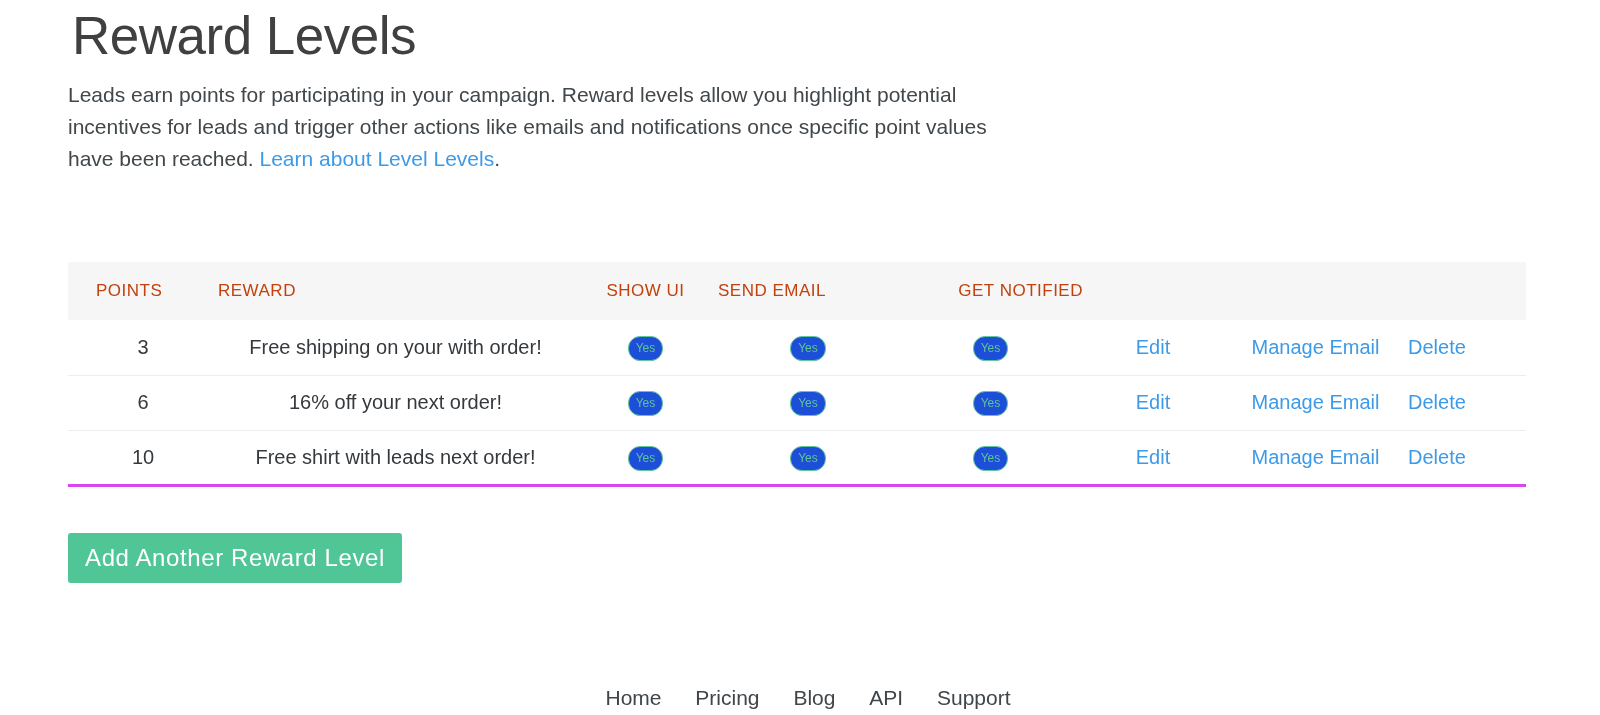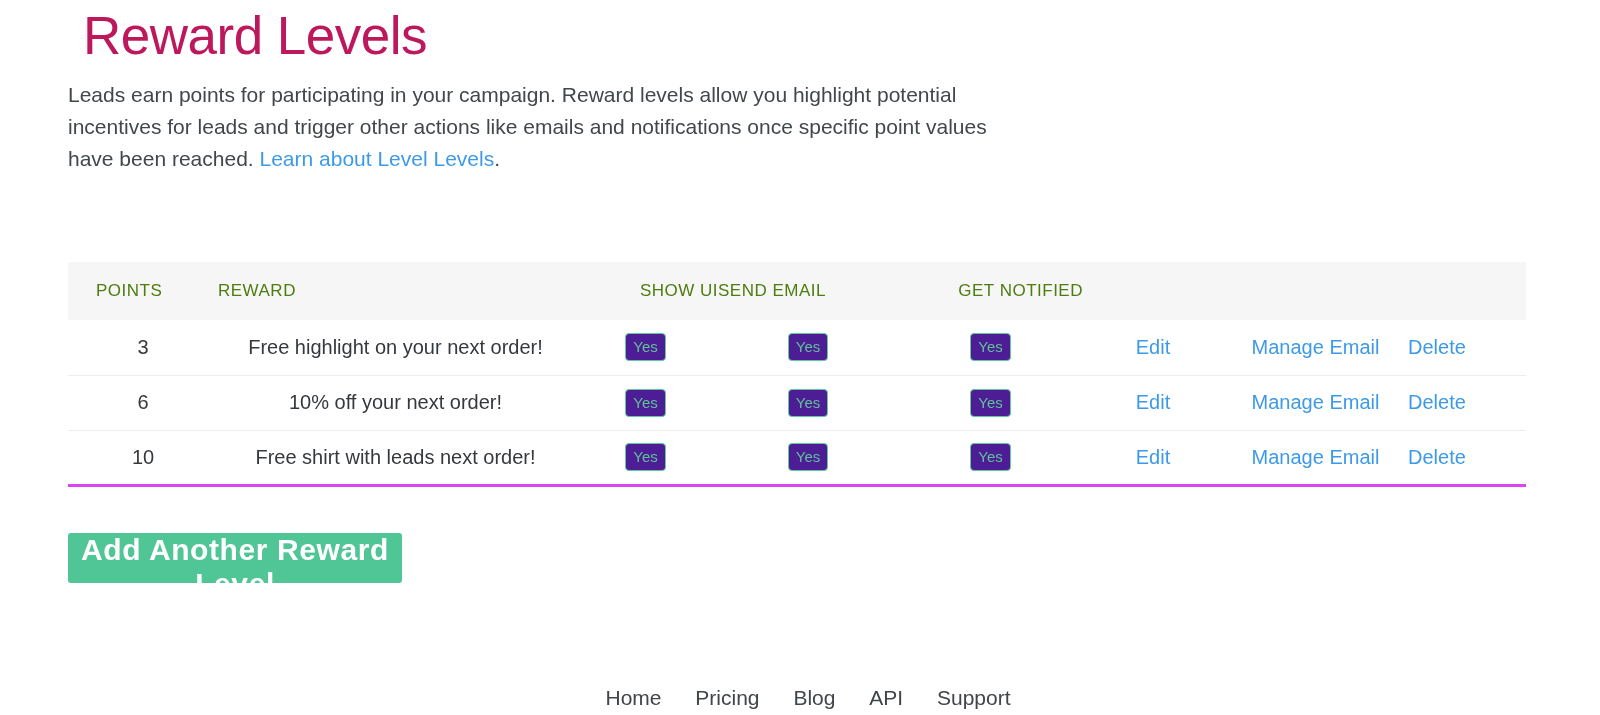--- a/index.html
+++ b/index.html
@@ -28,22 +28,22 @@
     position: absolute;
     left: 68px;
     top: 6px;
     width: 990px;
   }
   .page-title {
     font-size: 53px;
     font-weight: 300;
     line-height: 1.12;
     letter-spacing: -0.5px;
-    color: #be185d;
-    margin: 0 0 14px 15px;
+    color: #404040;
+    margin: 0 0 14px 4px;
     white-space: nowrap;
   }
   .page-desc {
     font-size: 21px;
     font-weight: 400;
     line-height: 32px;
     color: #41474b;
     margin: 0;
     width: 960px;
   }
@@ -61,21 +61,21 @@
     border-collapse: collapse;
     table-layout: fixed;
   }
   .reward-table thead tr {
     background: #f6f6f6;
   }
   .reward-table th {
     font-size: 17px;
     font-weight: 400;
     letter-spacing: 0.5px;
-    color: #4d7c0f;
+    color: #c2410c;
     text-transform: uppercase;
     padding: 0;
     height: 58px;
     vertical-align: middle;
     border: none;
   }
   .reward-table tbody td {
     height: 55px;
     vertical-align: middle;
     font-size: 20px;
@@ -96,33 +96,33 @@
   .col-reward   { width: 355px; text-align: center; margin-left: 8px; }
   .col-showui   { width: 145px; text-align: center; }
   .col-sendmail { width: 180px; text-align: center; }
   .col-notified { width: 185px; text-align: center; }
   .col-edit     { width: 140px; text-align: center; }
   .col-manage   { width: 185px; text-align: center; }
   .col-delete   { width: 118px; }
 
   th.col-points   { text-align: left;  padding-left: 28px; }
   th.col-reward   { text-align: left;  padding-left: 0; }
-  th.col-showui   { text-align: right; }
+  th.col-showui   { text-align: center; }
   th.col-sendmail { text-align: left; }
   th.col-notified { text-align: right; }
 
   .badge-yes {
     display: inline-block;
     border: 1px solid #63c99a;
-    border-radius: 4px;
+    border-radius: 12px;
     color: #5fc398;
-    font-size: 15px;
+    font-size: 12px;
     line-height: 1;
     padding: 5px 7px 6px 7px;
-    background: #4c1d95;
+    background: #1d4ed8;
   }
 
   .row-link {
     color: #3d9ae8;
     text-decoration: none;
     font-size: 20px;
     white-space: nowrap;
   }
 
   
@@ -130,22 +130,22 @@
     position: absolute;
     left: 68px;
     top: 533px;
     width: 334px;
     height: 50px;
     background: #50c596;
     border: none;
     border-radius: 3px;
     color: #ffffff;
     font-family: "Liberation Sans", "DejaVu Sans", sans-serif;
-    font-size: 30px;
-    font-weight: 700;
+    font-size: 24px;
+    font-weight: 400;
     letter-spacing: 0.6px;
     cursor: pointer;
     padding: 0;
   }
 
   
   .footer {
     position: absolute;
     left: 8px;
     top: 686px;
@@ -183,21 +183,21 @@
         <th class="col-notified">GET NOTIFIED</th>
         <th class="col-edit"></th>
         <th class="col-manage"></th>
         <th class="col-delete"></th>
       </tr>
     </thead>
     <tbody>
 
       <tr>
         <td class="col-points">3</td>
-        <td class="col-reward">Free highlight on your next order!</td>
+        <td class="col-reward">Free shipping on your with order!</td>
         <td class="col-showui">
           <span class="badge-yes">Yes</span>
         </td>
         <td class="col-sendmail">
           <span class="badge-yes">Yes</span>
         </td>
         <td class="col-notified">
           <span class="badge-yes">Yes</span>
         </td>
         <td class="col-edit">
@@ -206,21 +206,21 @@
         <td class="col-manage">
           <a class="row-link" href="#">Manage Email</a>
         </td>
         <td class="col-delete">
           <a class="row-link" href="#">Delete</a>
         </td>
       </tr>
 
       <tr>
         <td class="col-points">6</td>
-        <td class="col-reward">10% off your next order!</td>
+        <td class="col-reward">16% off your next order!</td>
         <td class="col-showui">
           <span class="badge-yes">Yes</span>
         </td>
         <td class="col-sendmail">
           <span class="badge-yes">Yes</span>
         </td>
         <td class="col-notified">
           <span class="badge-yes">Yes</span>
         </td>
         <td class="col-edit">

